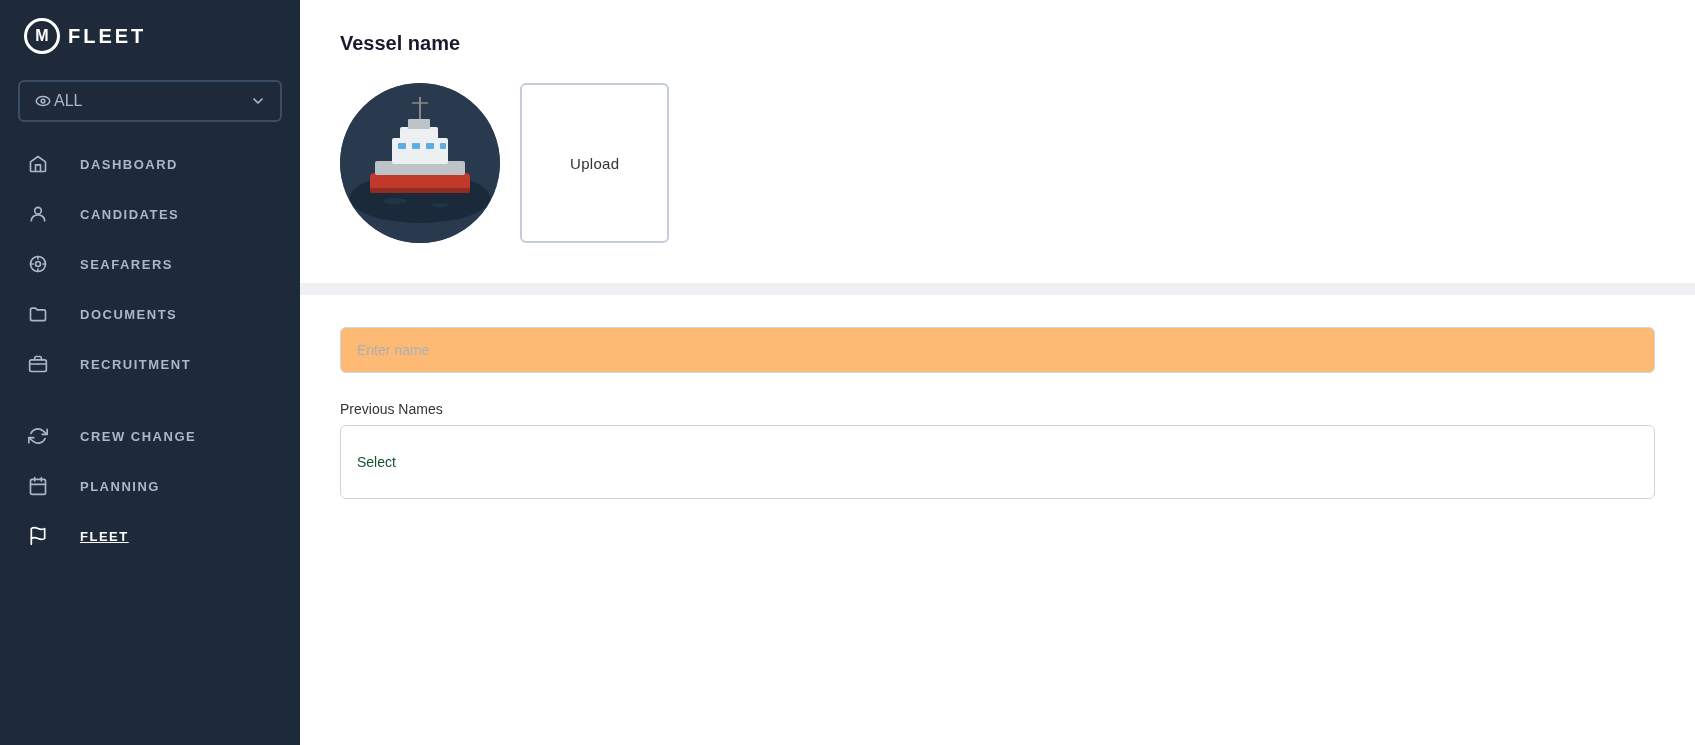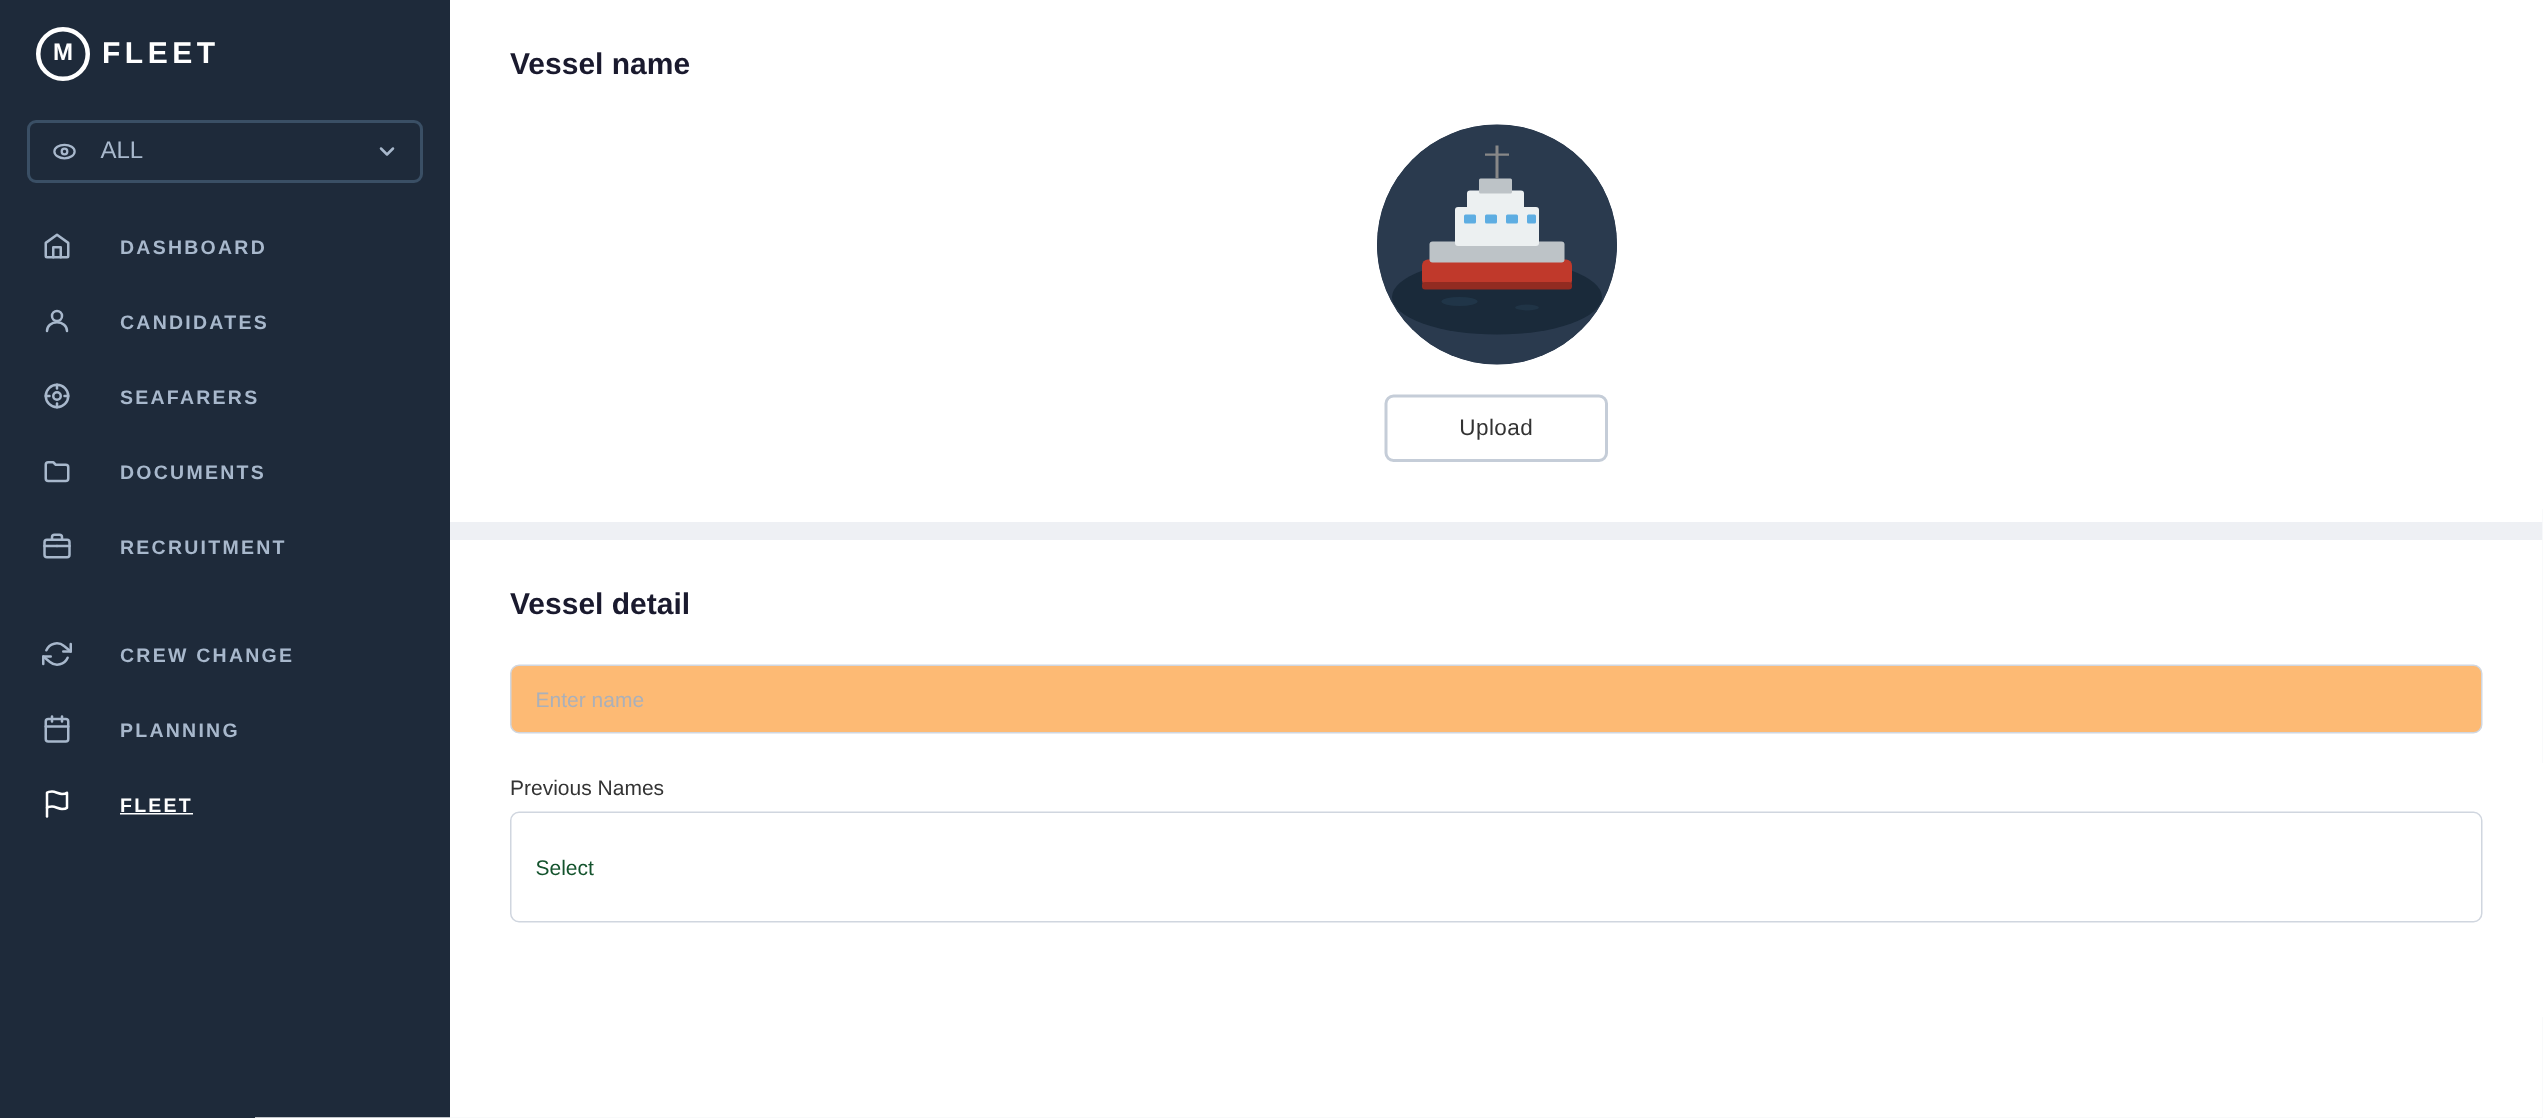--- a/index.html
+++ b/index.html
@@ -52,21 +52,21 @@
       display: flex;
       align-items: center;
       justify-content: space-between;
       color: #a8b8cc;
       cursor: pointer;
     }
 
     .sidebar-filter-left {
       display: flex;
       align-items: center;
-      gap: 15px;
+      gap: 2px;
     }
 
     .eye-icon {
       width: 18px;
       height: 18px;
     }
 
     .chevron-icon {
       width: 16px;
       height: 16px;
@@ -130,22 +130,21 @@
     
     .vessel-logo-section {
       display: flex;
       flex-direction: column;
       align-items: flex-start;
       padding: 32px 40px 40px 40px;
     }
 
     .vessel-logo-image-wrap {
       display: flex;
-      flex-direction: column;
-      align-items: center;
+      flex-direction: row;
       width: 100%;
       gap: 20px;
     }
 
     .vessel-logo-circle {
       width: 160px;
       height: 160px;
       border-radius: 50%;
       overflow: hidden;
       background: #2a3a50;
@@ -352,21 +351,20 @@
           <ellipse cx="100" cy="122" rx="8" ry="2" fill="#253d52" opacity="0.5"></ellipse>
         </svg>
       </div>
       <button class="upload-btn">Upload</button>
     </div>
   </div>
 
   <div class="section-divider"></div>
 
   <div class="vessel-detail-section">
-    <h2 class="section-title">Vessel detail</h2>
 
     <div class="form-group">
       <input type="text" class="form-input" placeholder="Enter name" style="">
     </div>
 
     <div class="form-group">
       <label class="form-label">Previous Names</label>
       <select class="form-select">
         <option value="" disabled="" selected="">Select</option>
       </select>

